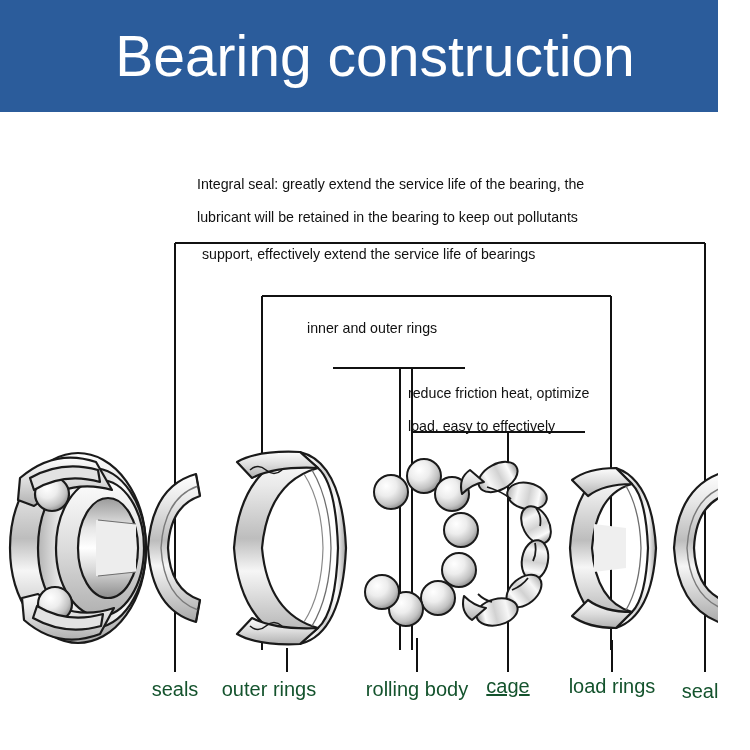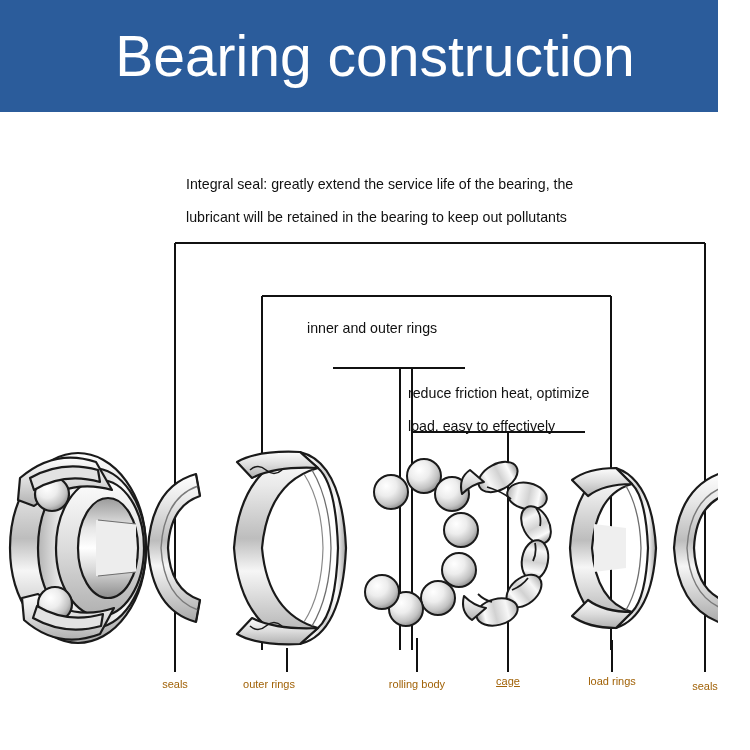--- a/index.html
+++ b/index.html
@@ -30,53 +30,54 @@
 
   
   .ann{
     position:absolute;
     color:#111111;
     font-size:14.2px;
     line-height:33px;
     white-space:nowrap;
     font-family:"Liberation Sans", sans-serif;
   }
-  .ann1{left:186px;top:168px;}
+  .ann1{left:197px;top:168px;}
   .ann2{left:202px;top:238px;}
   .ann3{left:307px;top:312px;}
   .ann4{left:408px;top:377px;}
 
   
   #art{position:absolute;left:0;top:0;width:750px;height:750px;}
 
   
   .blabel{
     position:absolute;
-    color:#a16207;
-    font-size:11px;
+    color:#14532d;
+    font-size:20px;
     white-space:nowrap;
     transform:translateX(-50%);
     font-family:"Liberation Sans", sans-serif;
   }
 </style>
 </head>
 <body>
 
 <div id="page">
 
   <div class="header">
     <div class="header-title">Bearing construction</div>
   </div>
 
   <div class="ann ann1">
     <div>Integral seal: greatly extend the service life of the bearing, the</div>
     <div>lubricant will be retained in the bearing to keep out pollutants</div>
   </div>
 
   <div class="ann ann2">
+    <div>support, effectively extend the service life of bearings</div>
   </div>
 
   <div class="ann ann3">
     <div>inner and outer rings</div>
   </div>
 
   <div class="ann ann4">
     <div>reduce friction heat, optimize</div>
     <div>load, easy to effectively</div>
   </div>

